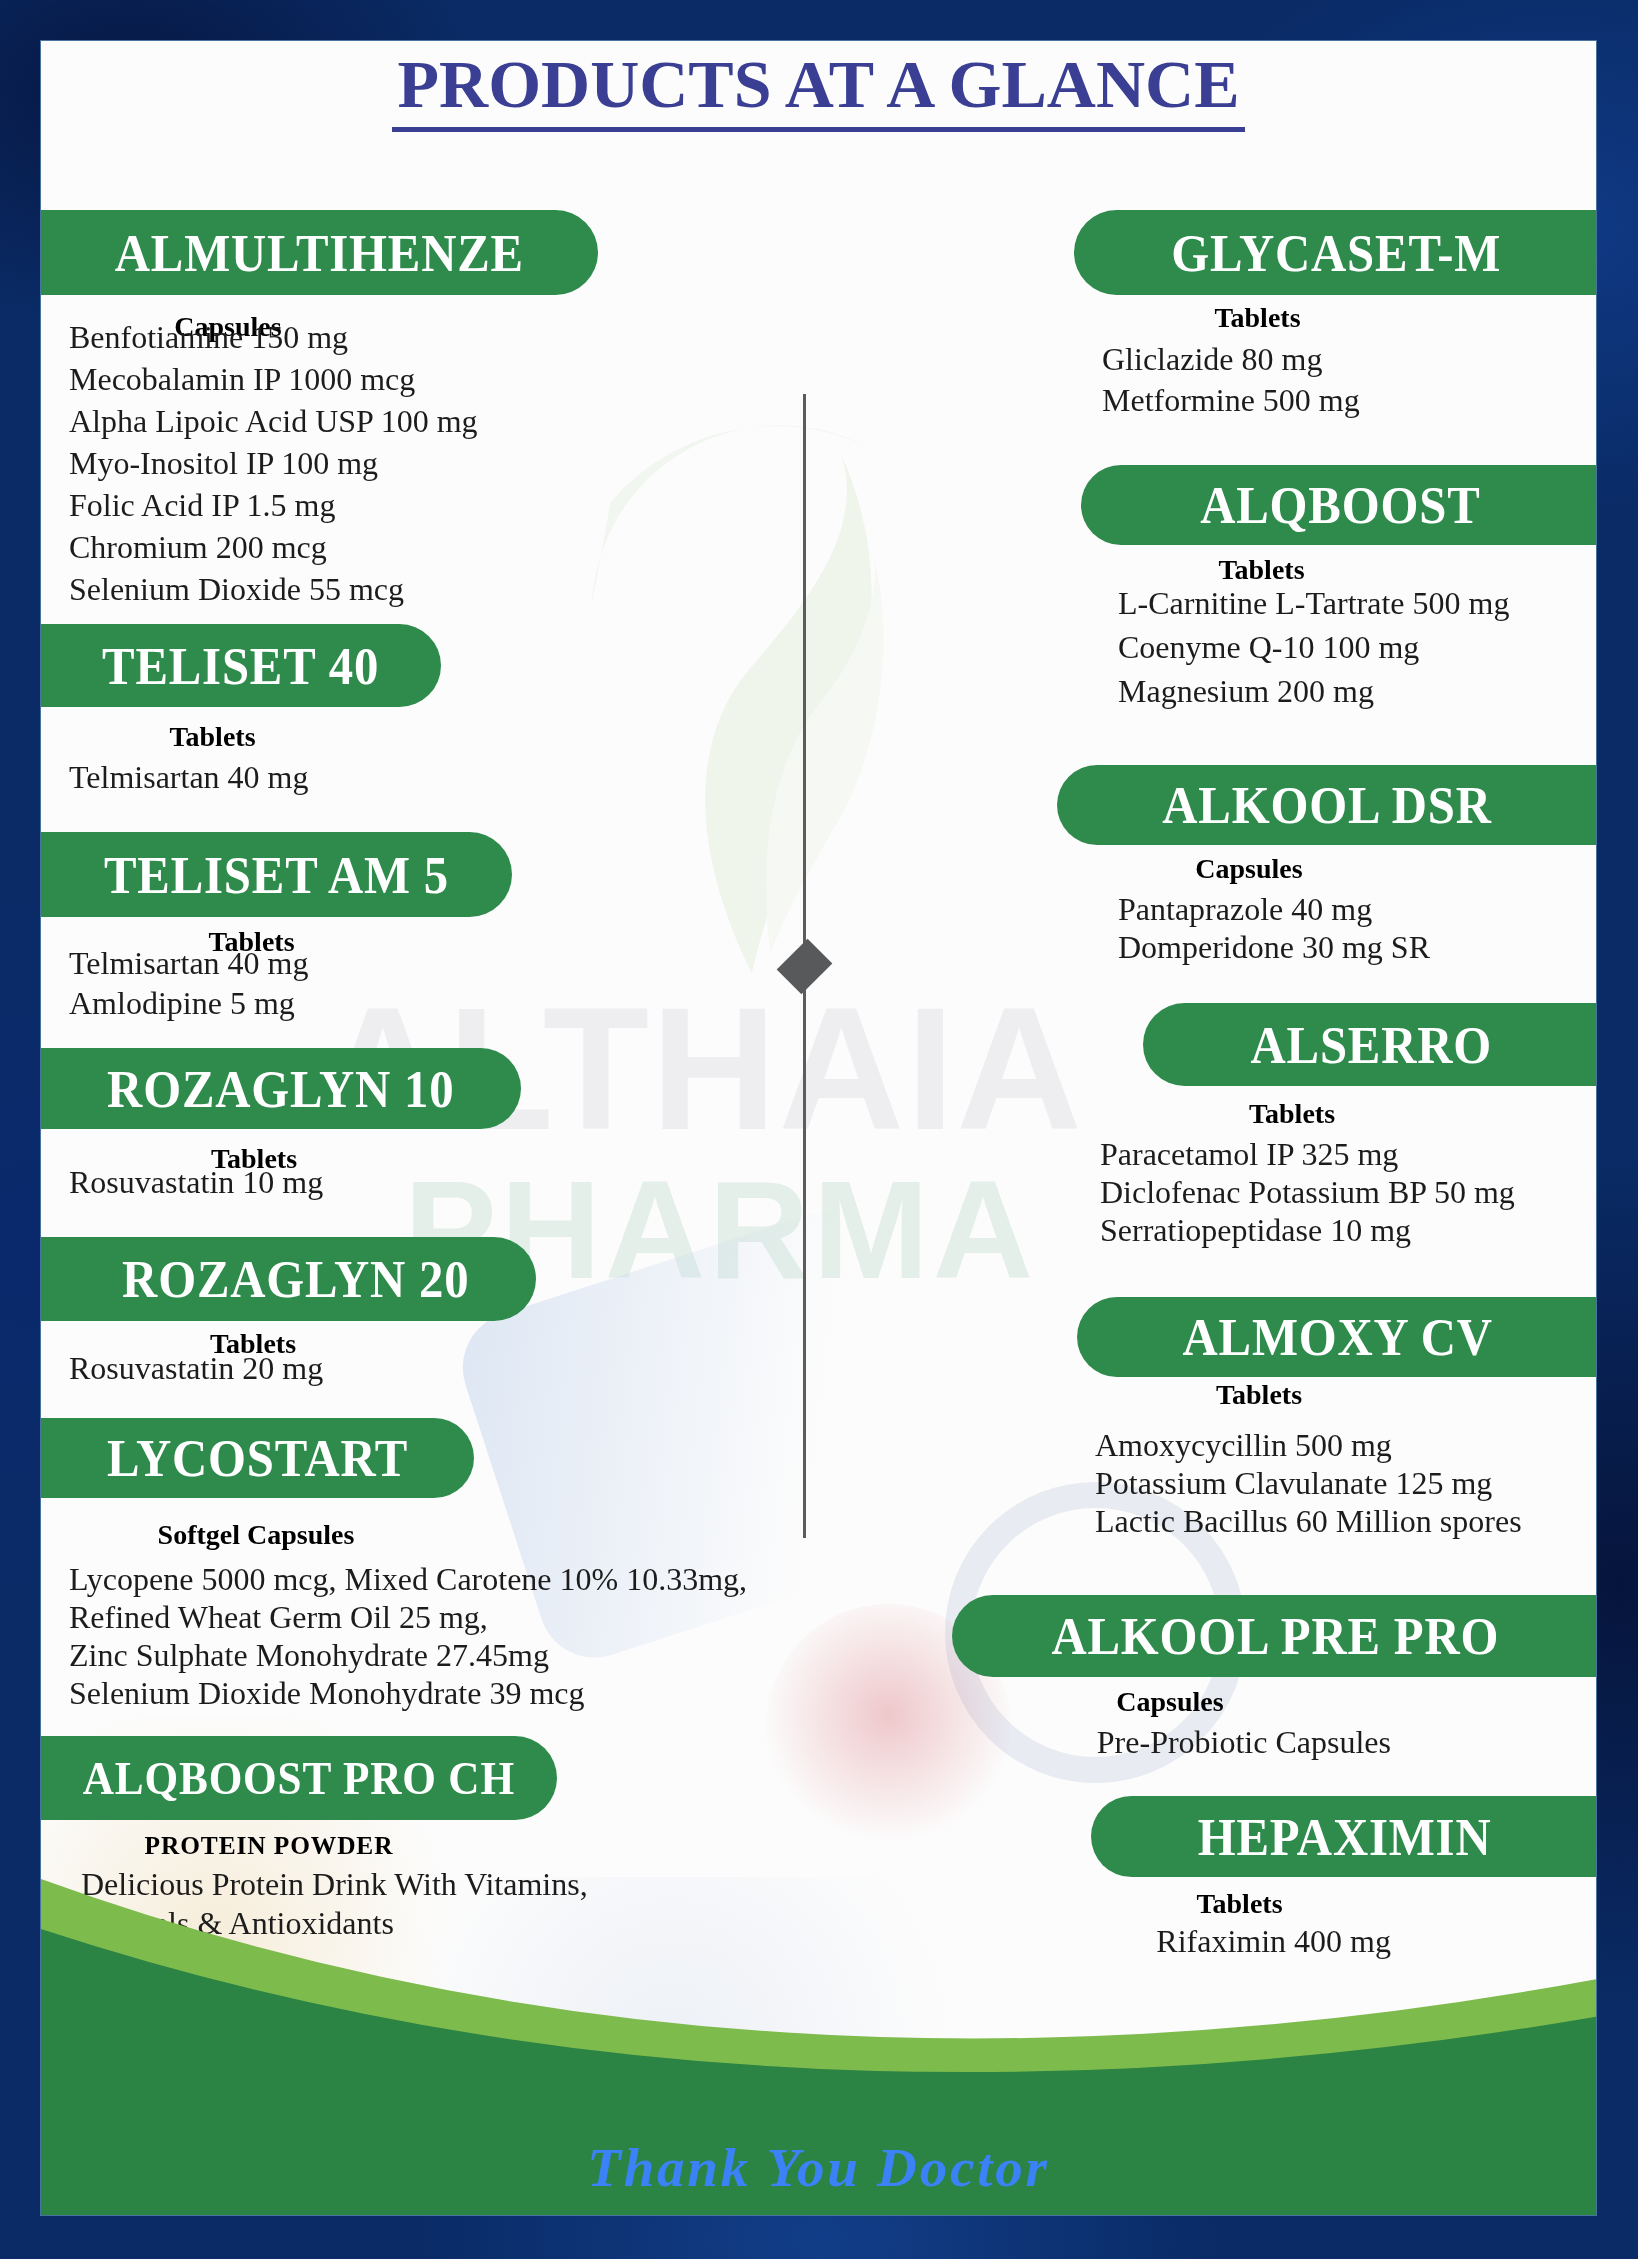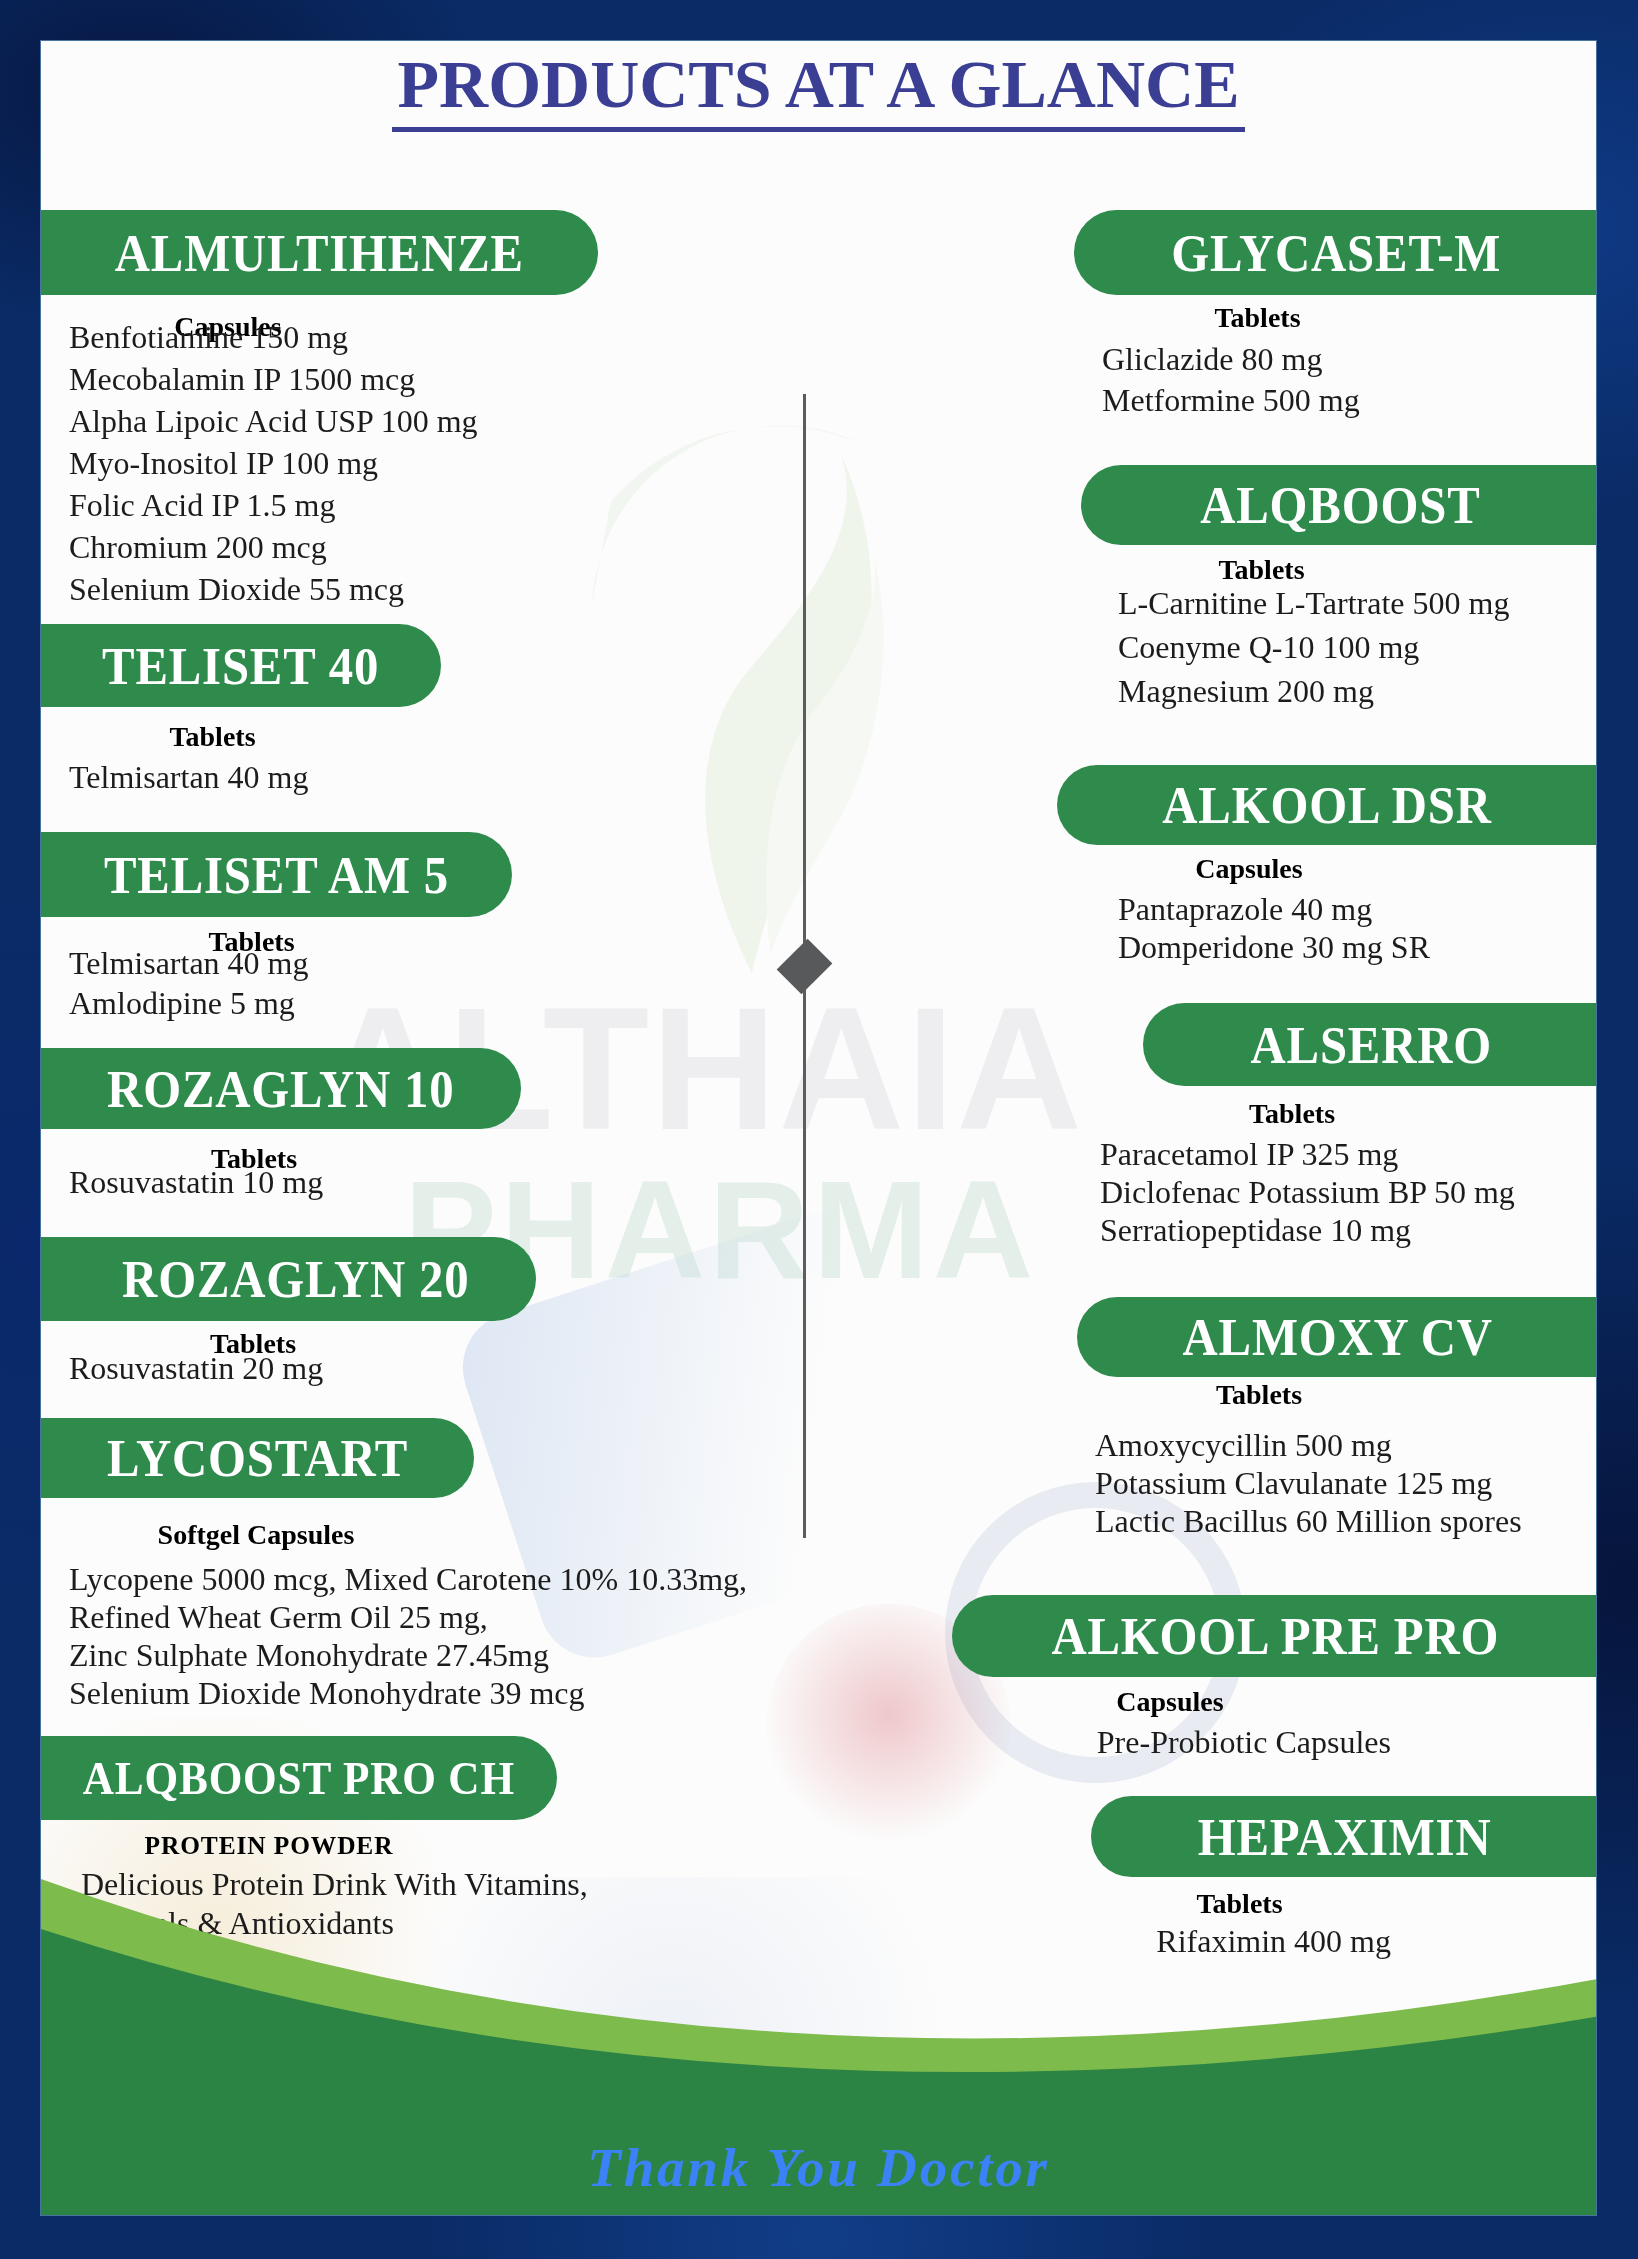--- a/index.html
+++ b/index.html
@@ -113,21 +113,21 @@
 
   <div class="divider-line"></div>
   <div class="divider-diamond"></div>
 
   <div class="banner banner-left pl1-b">
       <span>ALMULTIHENZE</span>
     </div>
   <div class="form-label pl1-l">Capsules</div>
   <div class="ingredients pl1-i">
     <div>Benfotiamine 150 mg</div>
-    <div>Mecobalamin IP 1500 mcg</div>
+    <div>Mecobalamin IP 1000 mcg</div>
     <div>Alpha Lipoic Acid USP 100 mg</div>
     <div>Myo-Inositol IP 100 mg</div>
     <div>Folic Acid IP 1.5  mg</div>
     <div>Chromium 200 mcg</div>
     <div>Selenium Dioxide 55 mcg</div>
   </div>
 
   <div class="banner banner-left pl2-b">
       <span>TELISET 40</span>
     </div>

